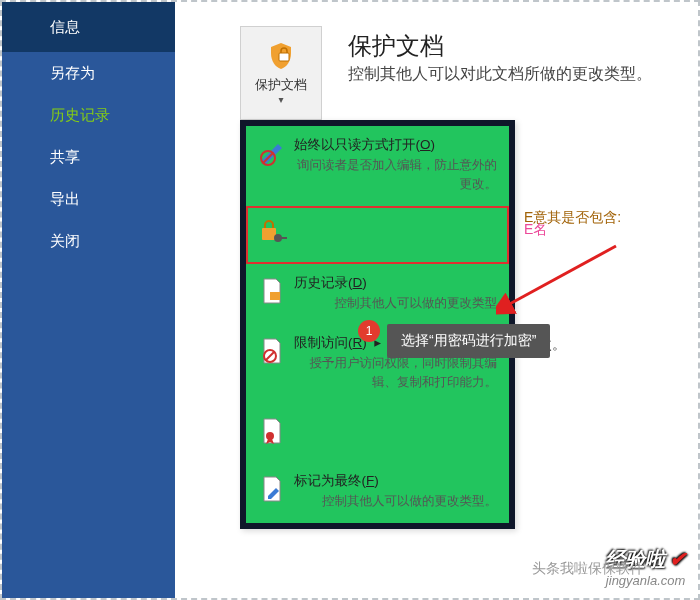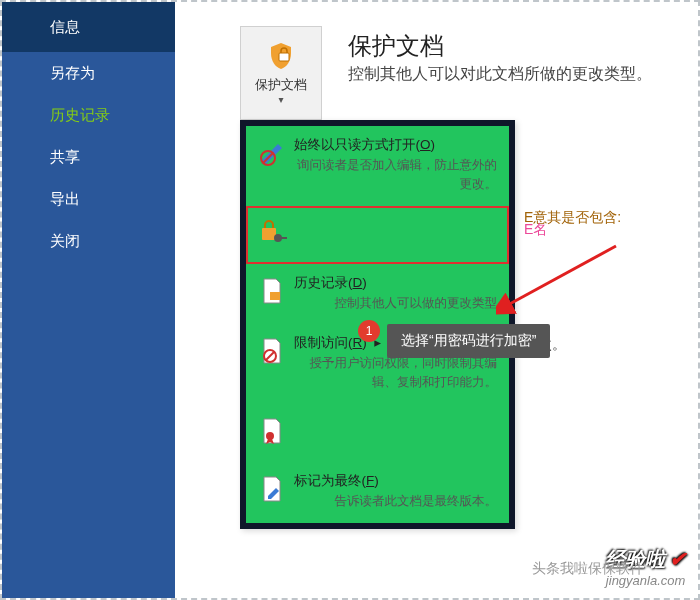--- a/index.html
+++ b/index.html
@@ -120,21 +120,21 @@
           <path d="M10 23l-2 5 4-2 4 2-2-5" fill="#d03030"></path>
         </svg></div>
   </div>
   <div class="menu-item">
     <div class="mi-icon"><svg width="30" height="30" viewBox="0 0 30 30">
           <path d="M6 3h12l4 4v20H6z" fill="#fff" stroke="#888"></path>
           <path d="M10 22l8-8 3 3-8 8h-3z" fill="#3a7bd5"></path>
         </svg></div>
     <div class="mi-text">
       <div class="mi-title"><span>标记为最终(</span><span class="ul">F</span><span>)</span></div>
-      <div class="mi-desc">告诉读者此文档是最终版本。</div>
+      <div class="mi-desc">控制其他人可以做的更改类型。</div>
     </div>
   </div>
 </div>
 
 <div class="side-text1">E意其是否包含:</div>
 <div class="side-text2">E名</div>
 <div class="side-text3">更改。</div>
 
 <svg class="arrow" width="130" height="90">
   <defs>

